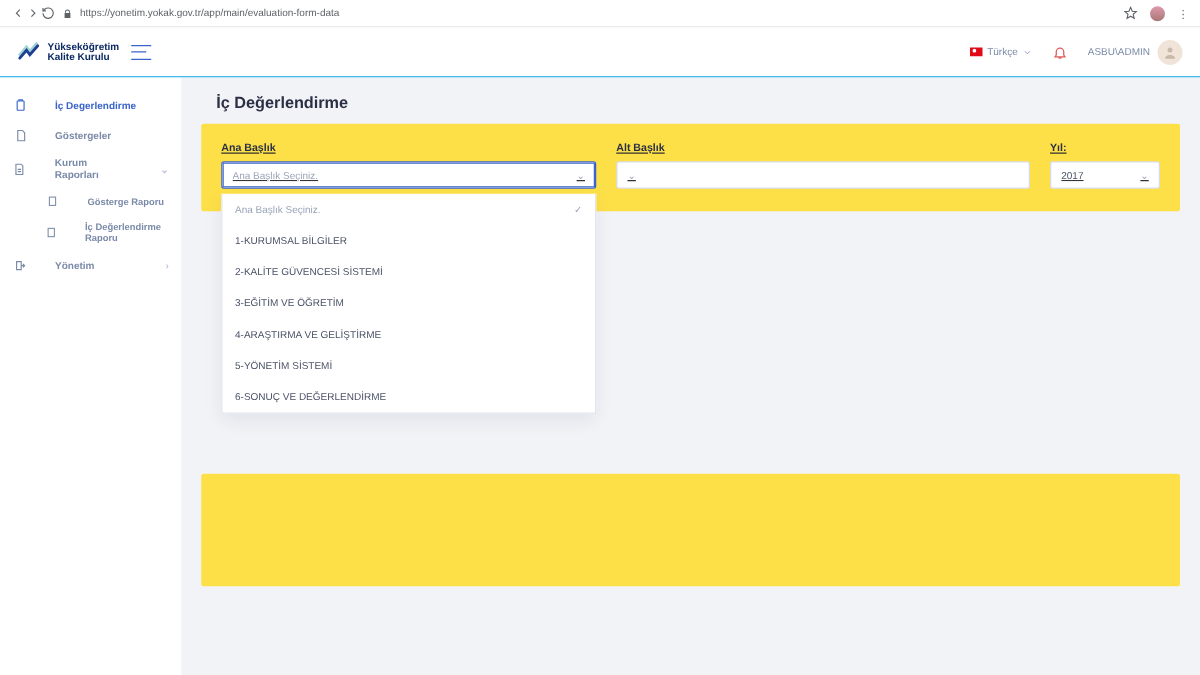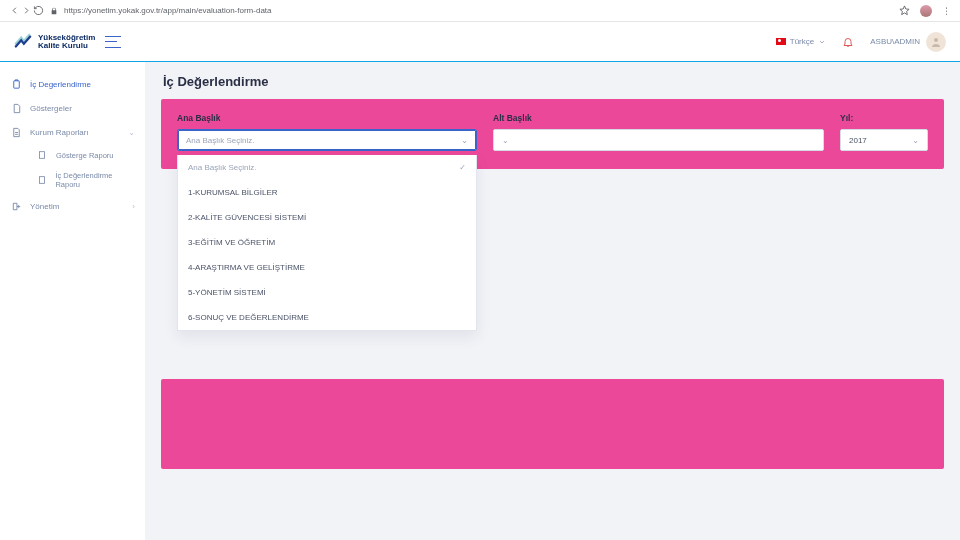--- a/index.html
+++ b/index.html
@@ -32,31 +32,31 @@
   .flag { width:10px; height:7px; background:#e30a17; position:relative; }
   .flag::after{ content:""; position:absolute; left:2px; top:1px; width:3px; height:3px; border-radius:50%; background:#fff;}
   .bell { width:12px; height:12px; color:#e05a5a; }
   .user { display:flex; align-items:center; gap:6px; font-size:8px; color:#7a8aa8; }
   .user-av { width:20px; height:20px; border-radius:50%; background:#f0e4d8; display:flex; align-items:center; justify-content:center; }
   .user-av svg{ width:12px; height:12px; color:#c9b9a8;}
 
   
   .layout { display:flex; height: calc(540px - 22px - 40px); }
   .sidebar { width: 145px; background:#fff;  padding-top: 10px; }
-  .sb-item { display:flex; align-items:center; gap:8px; padding: 6px 10px; font-size:8px; color:#7a8aa8; cursor:pointer; position:relative;}
+  .sb-item { display:flex; align-items:center; gap:22px; padding: 6px 10px; font-size:8px; color:#7a8aa8; cursor:pointer; position:relative;font-weight:bold;}
   .sb-item.active { color:#3a64c9; }
   .sb-item .icn { width:12px; height:12px; display:flex; align-items:center; justify-content:center; color:inherit;}
   .sb-item .chev { margin-left:auto; font-size:8px; color:#b9c3d6;}
   .sb-sub { padding-left: 36px; }
   .sb-sub .sb-item { padding:5px 10px 5px 0; font-size:7.5px; }
 
   .main { flex:1; background:#f2f3f7; padding: 10px 16px 16px 16px; overflow:auto;}
-  .page-title { font-size:13px; font-weight:700; color:#2a2f45; margin: 2px 0 10px 2px; }
-
-  .panel { background:#ec4899; border-radius:2px; padding: 14px 16px 18px 16px; position:relative; min-height: 50px; }
+  .page-title { font-size:13px; font-weight:700; color:#2a2f45; margin: 2px 0 10px 12px; }
+
+  .panel { background:#fde047; border-radius:2px; padding: 14px 16px 18px 16px; position:relative; min-height: 50px; text-decoration: underline; }
 
   .row { display:flex; gap:16px; }
   .field { display:flex; flex-direction:column; gap:6px; }
   .field.ana { flex: 0 0 300px; }
   .field.alt { flex: 1; }
   .field.yil { flex: 0 0 88px; }
   .label { font-size:8.5px; font-weight:700; color:#2a2f45; }
   .select { height:22px; border:1px solid #d7dbe6; border-radius:2px; display:flex; align-items:center; padding:0 8px; font-size:8px; color:#9aa4b8; background:#fff; position:relative; cursor:pointer;}
   .select .val { flex:1; white-space:nowrap; overflow:hidden; }
   .select.has-val .val{ color:#4a5266;}

